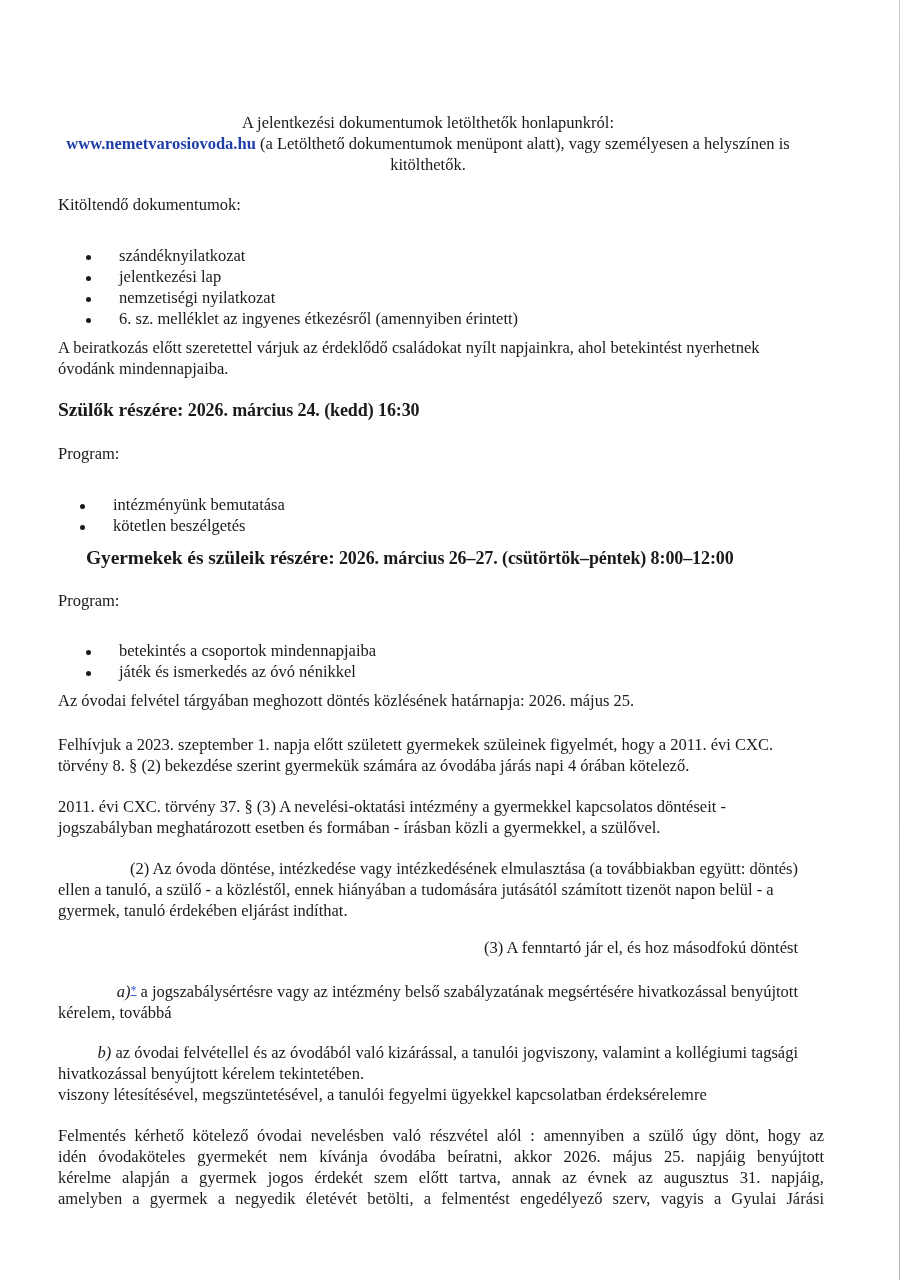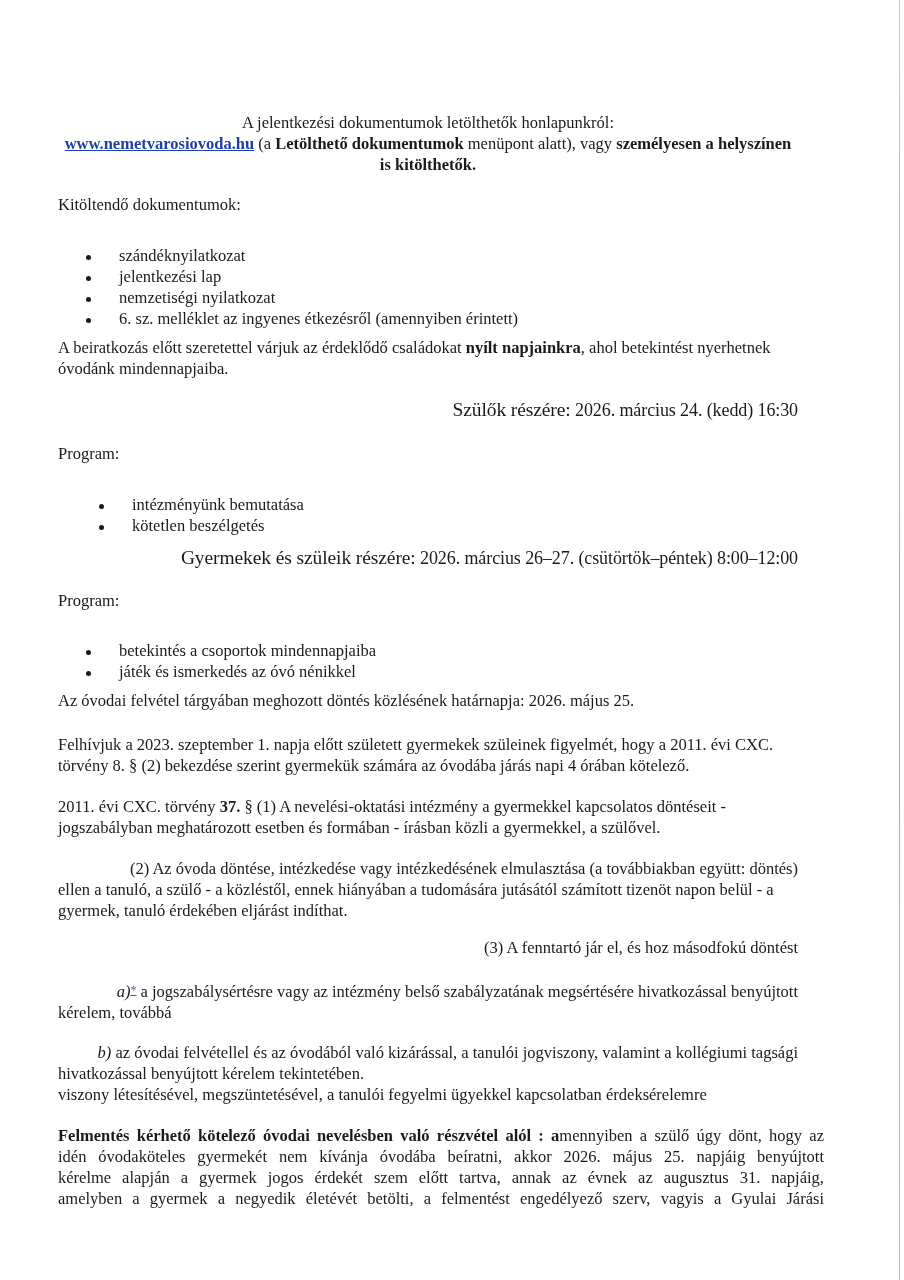--- a/index.html
+++ b/index.html
@@ -8,29 +8,29 @@
       background: #ffffff; position: relative;
       font-family: "Liberation Serif", "DejaVu Serif", serif;
       color: #1a1a1a; font-size: 16.5px; line-height: 21px;
     }
     .edge-line {
       position: absolute; left: 899px; top: 0; width: 1px; height: 1280px;
       background: linear-gradient(to bottom, #c8c8d0, #a8a8b8 50%, #b8b8c4);
     }
     .page { position: absolute; left: 58px; top: 0; width: 740px; }
     .blk { position: absolute; left: 0; width: 740px; margin: 0; }
-    b { font-weight: bold; }
-    a.link { color: #1f3fa8; text-decoration: underline; font-weight: bold; }
+    b { font-weight: normal; }
+    a.link { color: #1f3fa8; font-weight: bold; }
     ul.bullets { list-style: none; margin: 12px; padding: 0; }
     ul.bullets li { position: relative; padding-left: 38px; height: 21px; }
     ul.bullets li::before {
       content: ""; position: absolute; left: 5px; top: 10px;
       width: 5px; height: 5px; border-radius: 50%; background: #1a1a1a;
     }
-    .heading { font-weight: normal; font-size: 18px; letter-spacing: -0.1px; text-align: right; }
+    .heading { font-weight: bold; font-size: 18px; letter-spacing: -0.1px; }
     .heading .big { font-size: 19.5px; }
     .just { text-align: justify; text-align-last: justify; }
     .indent { text-indent: 19px; text-align: right; }
     i { font-style: italic; }
     .footnote-mark { color: #2f5fcf; font-size: 12px; vertical-align: 3px; text-decoration: underline; }
   </style>
 </head>
 <body>
 
 <div class="edge-line"></div>
@@ -47,41 +47,41 @@
     <li>szándéknyilatkozat</li>
     <li>jelentkezési lap</li>
     <li>nemzetiségi nyilatkozat</li>
     <li>6. sz. melléklet az ingyenes étkezésről (amennyiben érintett)</li>
   </ul>
 
   <div class="blk" style="top:337px; width:730px;"><span>A beiratkozás előtt szeretettel várjuk az érdeklődő családokat </span><b>nyílt napjainkra</b><span>, ahol betekintést nyerhetnek óvodánk mindennapjaiba.</span></div>
 
   <div class="blk heading" style="top:399px;"><span class="big">Szülők részére:</span><span> 2026. március 24. (kedd) 16:30</span></div>
   <div class="blk" style="top:443px;">Program:</div>
-  <ul class="bullets blk" style="top:482px; left:24px;">
+  <ul class="bullets blk" style="top:482px; left:5px;">
     <li>intézményünk bemutatása</li>
     <li>kötetlen beszélgetés</li>
   </ul>
 
-  <div class="blk heading" style="top:547px;"><span class="big">Gyermekek és szüleik részére:</span><span> 2026. március 26–27. (csütörtök–péntek) 8:00–12:00</span></div>
+  <div class="blk heading" style="top:547px;margin-left:28px;"><span class="big">Gyermekek és szüleik részére:</span><span> 2026. március 26–27. (csütörtök–péntek) 8:00–12:00</span></div>
   <div class="blk" style="top:590px;">Program:</div>
   <ul class="bullets blk" style="top:628px; left:11px;">
     <li>betekintés a csoportok mindennapjaiba</li>
     <li>játék és ismerkedés az óvó nénikkel</li>
   </ul>
 
   <div class="blk" style="top:690px;">Az óvodai felvétel tárgyában meghozott döntés közlésének határnapja: 2026. május 25.</div>
 
   <div class="blk" style="top:734px;">
     <div>Felhívjuk a 2023. szeptember 1. napja előtt született gyermekek szüleinek figyelmét, hogy a 2011. évi CXC.</div>
     <div>törvény 8. § (2) bekezdése szerint gyermekük számára az óvodába járás napi 4 órában kötelező.</div>
   </div>
 
   <div class="blk" style="top:796px;">
-    <div><span>2011. évi CXC. törvény </span><b>37.</b><span> § (1) A nevelési-oktatási intézmény a gyermekkel kapcsolatos döntéseit -</span></div>
+    <div><span>2011. évi CXC. törvény </span><b>37.</b><span> § (3) A nevelési-oktatási intézmény a gyermekkel kapcsolatos döntéseit -</span></div>
     <div>jogszabályban meghatározott esetben és formában - írásban közli a gyermekkel, a szülővel.</div>
   </div>
 
   <div class="blk" style="top:858px;">
     <div class="indent">(2) Az óvoda döntése, intézkedése vagy intézkedésének elmulasztása (a továbbiakban együtt: döntés)</div>
     <div>ellen a tanuló, a szülő - a közléstől, ennek hiányában a tudomására jutásától számított tizenöt napon belül - a</div>
     <div>gyermek, tanuló érdekében eljárást indíthat.</div>
   </div>
 
   <div class="blk indent" style="top:937px;">(3) A fenntartó jár el, és hoz másodfokú döntést</div>

